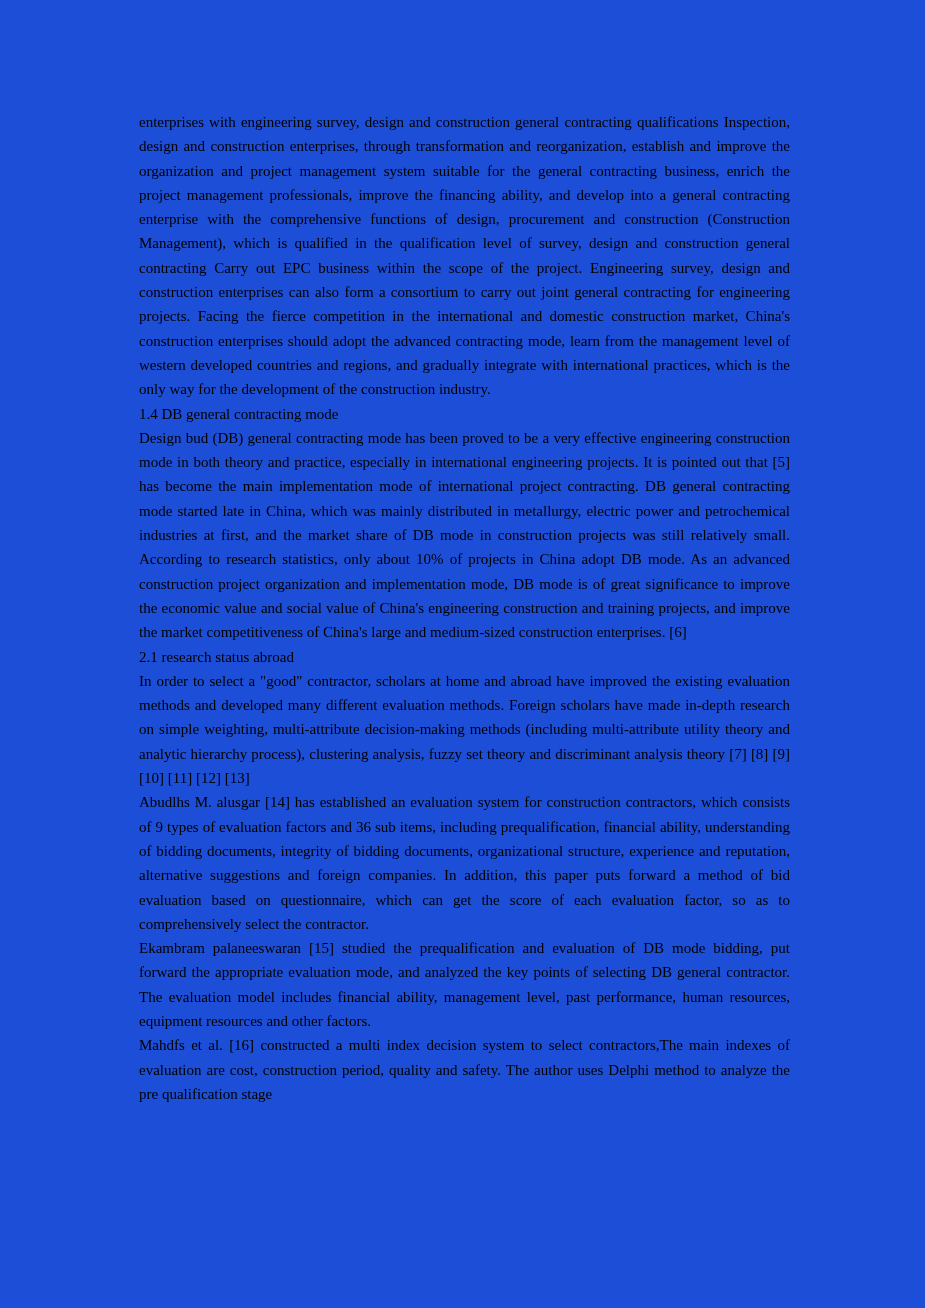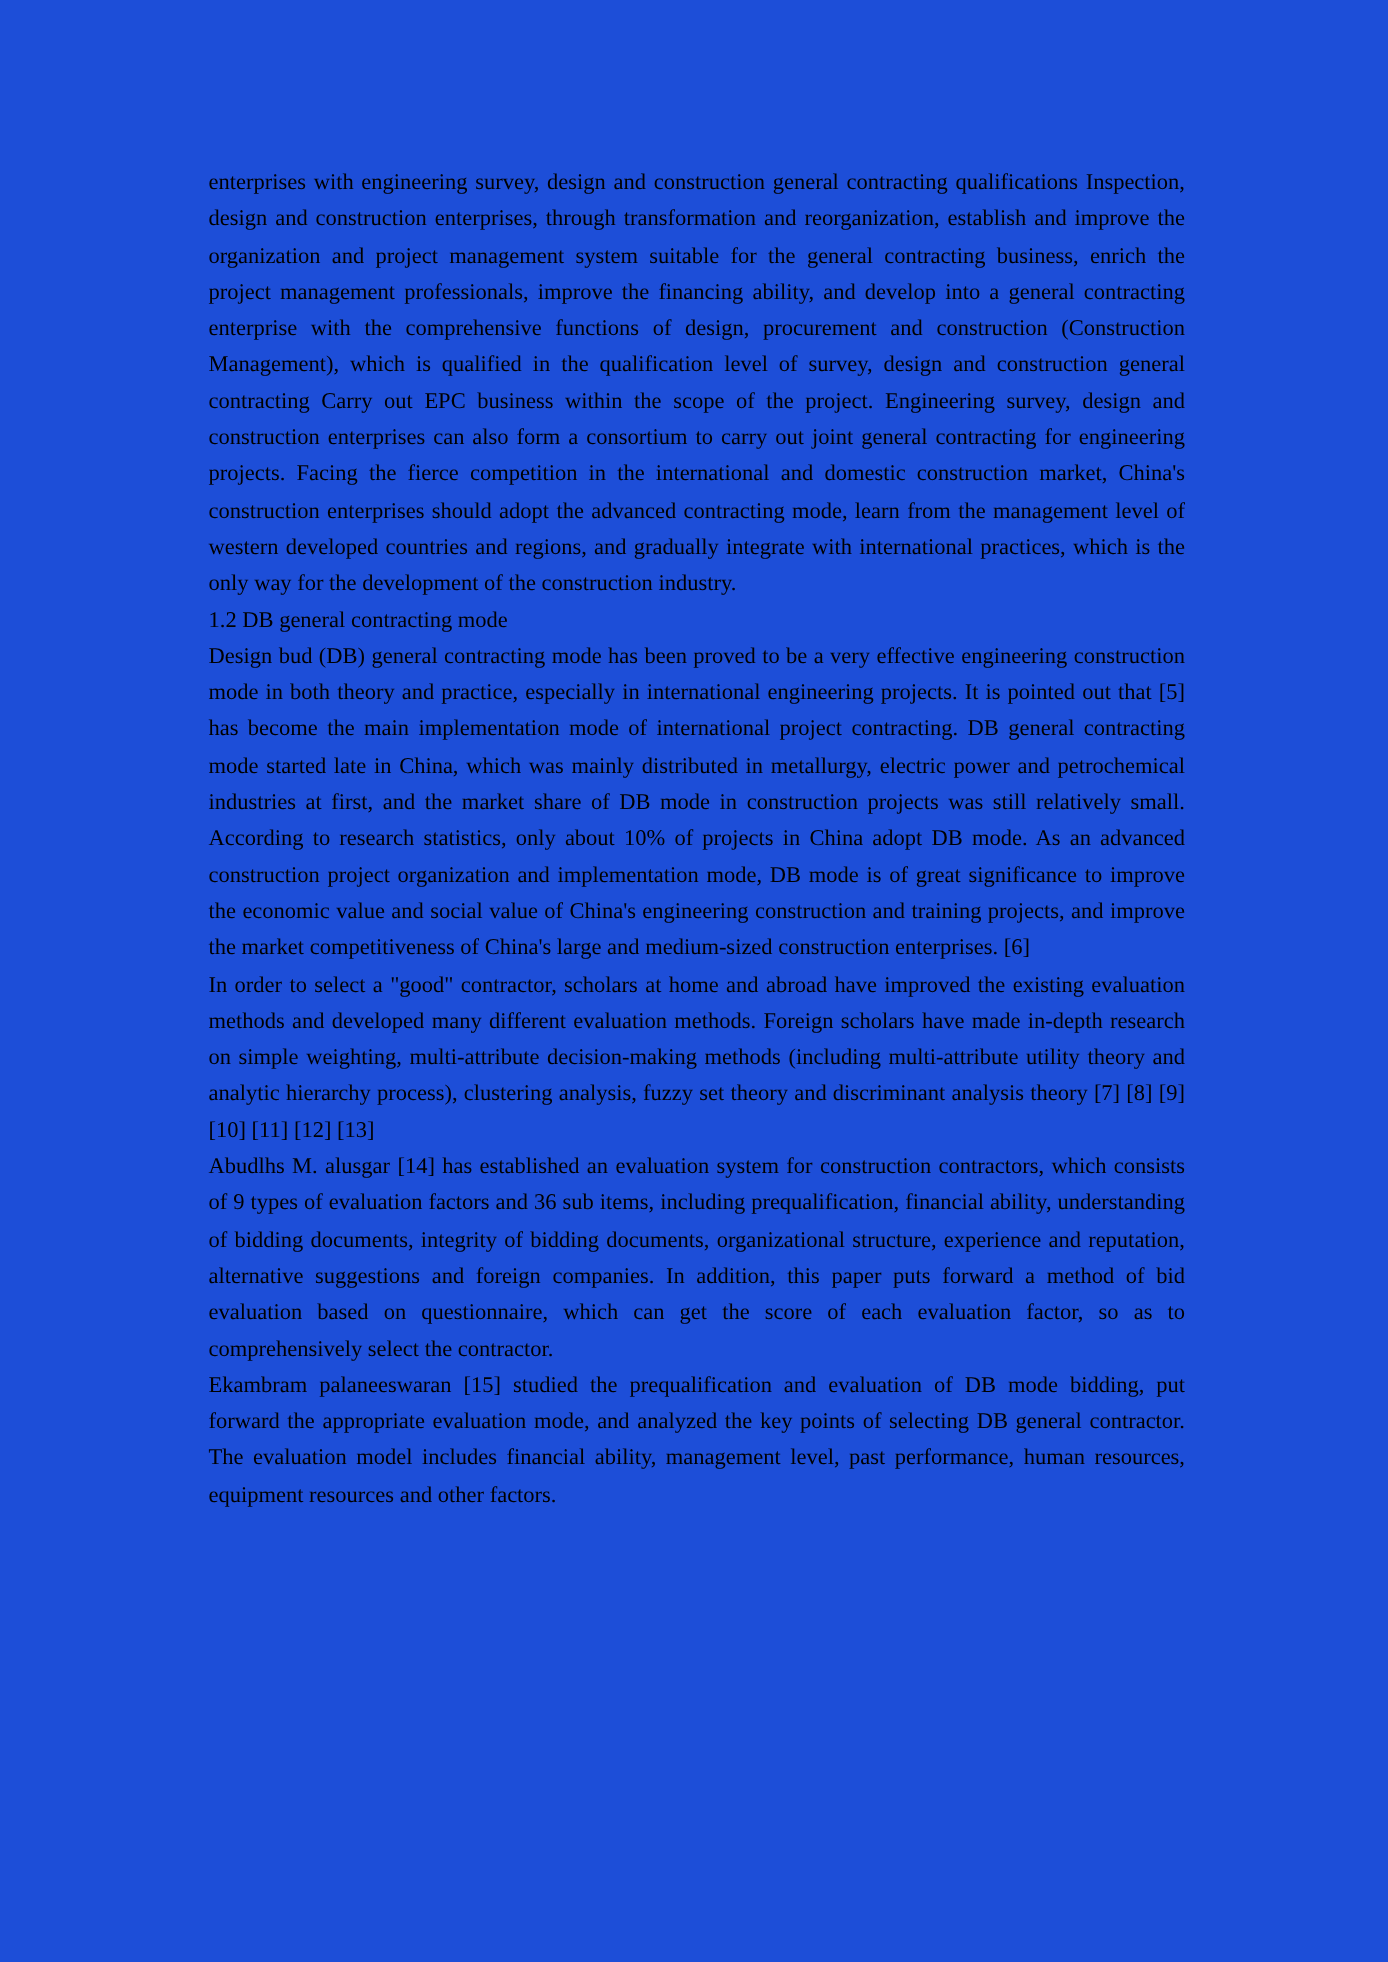--- a/index.html
+++ b/index.html
@@ -34,25 +34,27 @@
     font-weight: normal;
     font-size: 15px;
   }
 </style>
 </head>
 <body>
 
 <div class="page">
   <p class="para">enterprises with engineering survey, design and construction general contracting qualifications Inspection, design and construction enterprises, through transformation and reorganization, establish and improve the organization and project management system suitable for the general contracting business, enrich the project management professionals, improve the financing ability, and develop into a general contracting enterprise with the comprehensive functions of design, procurement and construction (Construction Management), which is qualified in the qualification level of survey, design and construction general contracting Carry out EPC business within the scope of the project. Engineering survey, design and construction enterprises can also form a consortium to carry out joint general contracting for engineering projects. Facing the fierce competition in the international and domestic construction market, China's construction enterprises should adopt the advanced contracting mode, learn from the management level of western developed countries and regions, and gradually integrate with international practices, which is the only way for the development of the construction industry.</p>
 
-  <p class="heading">1.2 DB general contracting mode</p>
+  <p class="heading">1.4 DB general contracting mode</p>
 
   <p class="para">Design bud (DB) general contracting mode has been proved to be a very effective engineering construction mode in both theory and practice, especially in international engineering projects. It is pointed out that [5] has become the main implementation mode of international project contracting. DB general contracting mode started late in China, which was mainly distributed in metallurgy, electric power and petrochemical industries at first, and the market share of DB mode in construction projects was still relatively small. According to research statistics, only about 10% of projects in China adopt DB mode. As an advanced construction project organization and implementation mode, DB mode is of great significance to improve the economic value and social value of China's engineering construction and training projects, and improve the market competitiveness of China's large and medium-sized construction enterprises. [6]</p>
 
 
+  <p class="heading">2.1 research status abroad</p>
 
   <p class="para">In order to select a "good" contractor, scholars at home and abroad have improved the existing evaluation methods and developed many different evaluation methods. Foreign scholars have made in-depth research on simple weighting, multi-attribute decision-making methods (including multi-attribute utility theory and analytic hierarchy process), clustering analysis, fuzzy set theory and discriminant analysis theory [7] [8] [9] [10] [11] [12] [13]</p>
 
   <p class="para">Abudlhs M. alusgar [14] has established an evaluation system for construction contractors, which consists of 9 types of evaluation factors and 36 sub items, including prequalification, financial ability, understanding of bidding documents, integrity of bidding documents, organizational structure, experience and reputation, alternative suggestions and foreign companies. In addition, this paper puts forward a method of bid evaluation based on questionnaire, which can get the score of each evaluation factor, so as to comprehensively select the contractor.</p>
 
   <p class="para">Ekambram palaneeswaran [15] studied the prequalification and evaluation of DB mode bidding, put forward the appropriate evaluation mode, and analyzed the key points of selecting DB general contractor. The evaluation model includes financial ability, management level, past performance, human resources, equipment resources and other factors.</p>
 
+  <p class="para">Mahdfs et al. [16] constructed a multi index decision system to select contractors,The main indexes of evaluation are cost, construction period, quality and safety. The author uses Delphi method to analyze the pre qualification stage</p>
 </div>
 
 </body></html>

